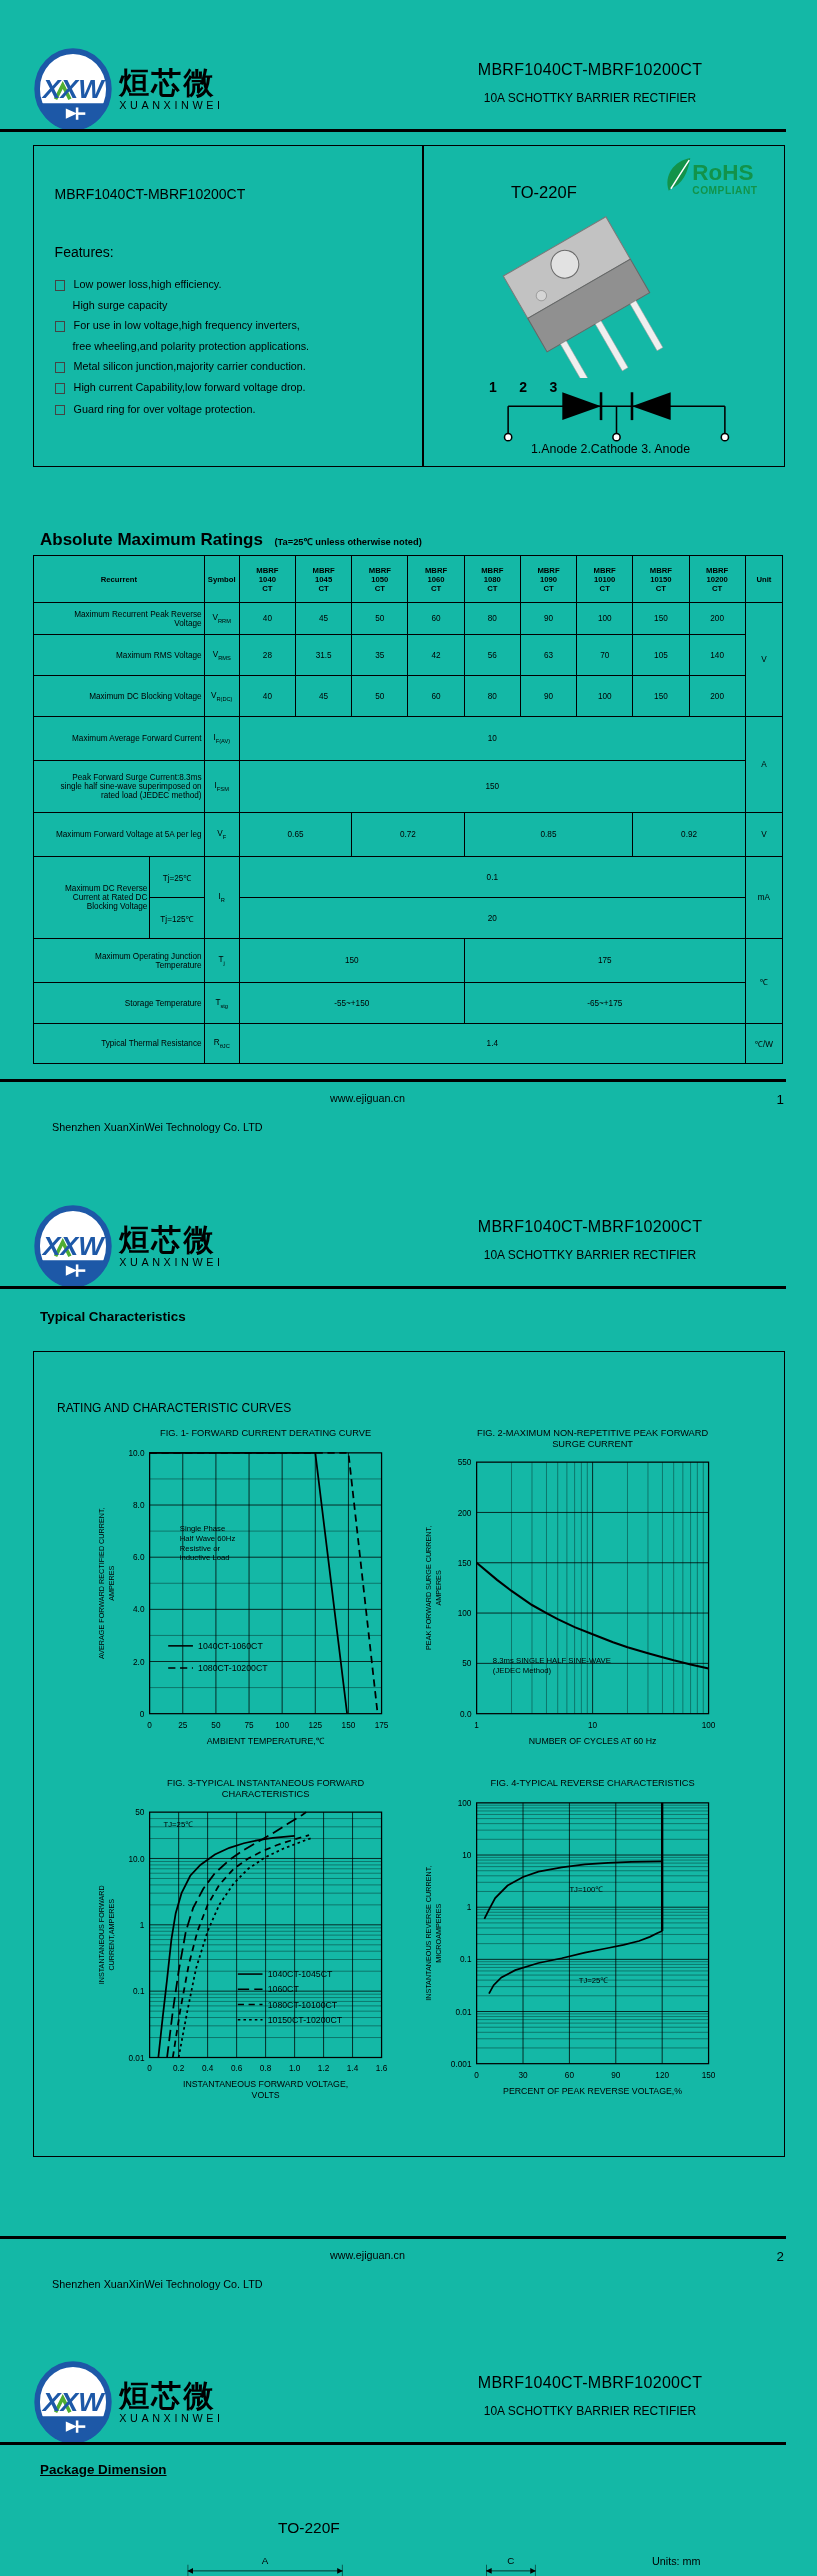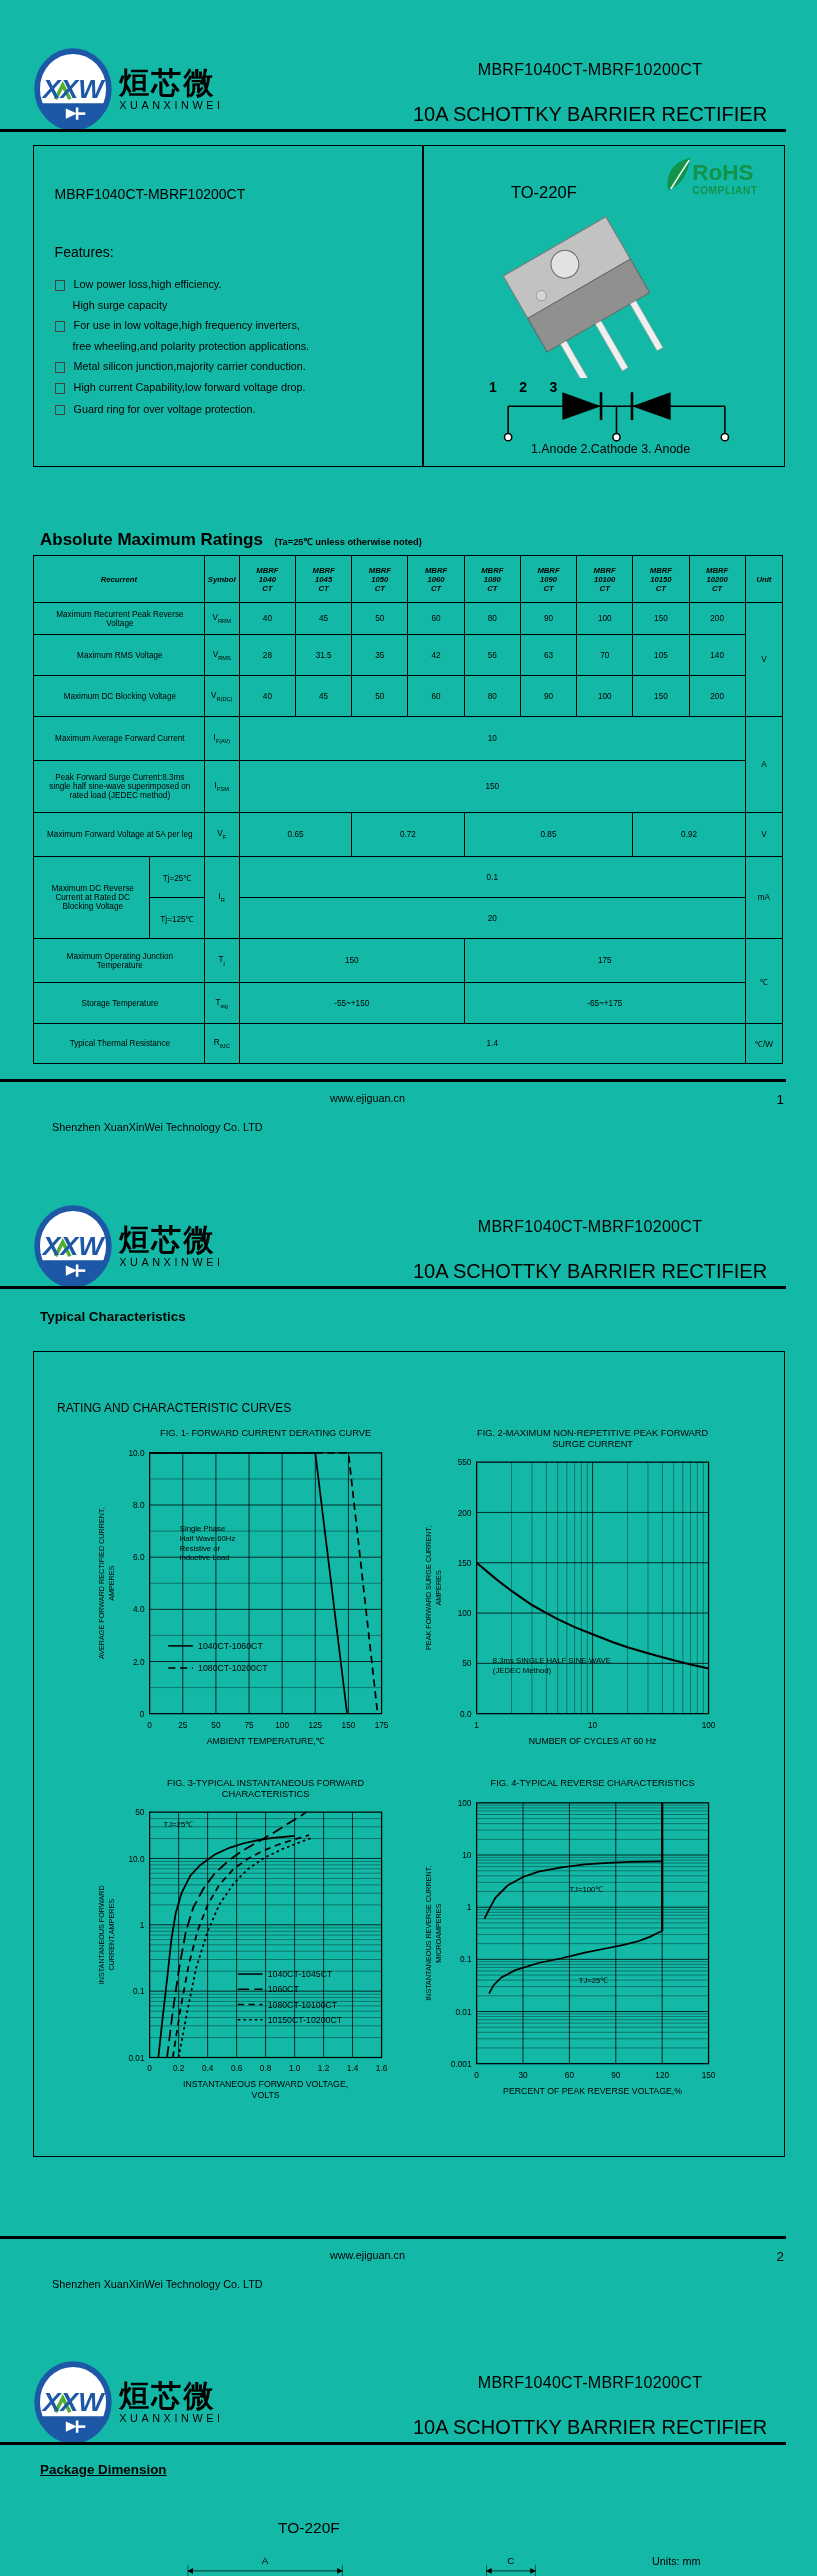--- a/index.html
+++ b/index.html
@@ -7,21 +7,21 @@
   body{width:818px;height:3470px;position:relative;}
   .page{position:absolute;left:0;width:818px;height:1157px;background:#14b8a6;}
   
   .hdr-logo{position:absolute;left:32px;top:45px;width:268px;height:88px;display:flex;align-items:center;}
   .logo-badge{width:82px;height:82px;flex:0 0 82px;}
   .logo-txt{margin-left:5.2px;}
   .logo-cn{font-size:30px;font-weight:bold;letter-spacing:2.1px;line-height:1.05;}
   .logo-en{font-size:10.8px;letter-spacing:3.6px;margin-top:1px;}
   .hdr-title{position:absolute;right:32px;top:61px;width:392px;text-align:center;}
   .hdr-title .t1{font-size:16px;letter-spacing:0.3px;}
-  .hdr-title .t2{font-size:20px;margin-top:24px;}
+  .hdr-title .t2{font-size:12px;margin-top:12px;}
   .hdr-rule{position:absolute;left:0px;top:129px;width:786px;height:2.6px;background:#000;}
   
   .ftr-rule{position:absolute;left:0;top:1079px;width:786px;height:2.6px;background:#000;}
   .ftr{position:absolute;left:52px;top:1092px;width:732px;font-size:10.8px;display:flex;}
   .ftr .co{width:278px;margin-top:29px;}
   .ftr .url{width:289px;}
   .ftr .pg{margin-left:auto;font-size:13.4px;}
   
   .intro-box{position:absolute;left:33px;top:145px;width:750px;height:320px;border:1.5px solid #000;}
   .intro-split{position:absolute;left:388px;top:0;width:1.5px;height:320px;background:#000;}
@@ -35,23 +35,23 @@
   .pkg-name{position:absolute;left:88px;top:37px;font-size:16.5px;}
   .pkg-img{position:absolute;left:46px;top:62px;}
   .pin-nums{position:absolute;left:66px;top:233px;font-size:14px;font-weight:bold;letter-spacing:9.3px;}
   .diode-sch{position:absolute;left:49px;top:242px;}
   .pin-legend{position:absolute;left:28px;top:296px;width:319px;font-size:12.4px;text-align:center;}
   .amr-head{position:absolute;left:40px;top:530px;}
   .amr-head .h1{font-size:17px;font-weight:bold;display:inline;}
   .amr-head .h2{font-size:9.3px;font-weight:bold;display:inline;margin-left:9.3px;}
   table.amr{position:absolute;left:33px;top:555px;width:750px;border-collapse:collapse;table-layout:fixed;}
   table.amr td{border:1px solid #000;font-size:8.2px;padding:1px 2.1px;overflow:hidden;}
-  table.amr td.par{text-align:center;padding-left:4.1px;white-space:pre-line;}
+  table.amr td.par{text-align:right;padding-left:4.1px;white-space:pre-line;}
   table.amr td.c{text-align:center;}
-  table.amr td.hd{text-align:center;font-weight:bold;font-size:7.7px;white-space:pre-line;font-style:italic;}
+  table.amr td.hd{text-align:center;font-weight:bold;font-size:7.7px;white-space:pre-line;}
   table.amr tr.h{height:47px;}
   sub{font-size:5.7px;}
   
   .tc-title{position:absolute;left:40px;top:152px;font-size:13.4px;font-weight:bold;}
   .curves-box{position:absolute;left:33px;top:174px;width:750px;height:804px;border:1.5px solid #000;margin-top:20px;}
   .curves-cap{position:absolute;left:23px;top:49px;font-size:12px;}
   .chart{position:absolute;}
   .chart.c0{left:62px;top:72px;}
   .chart.c1{left:389px;top:72px;}
   .chart.c2{left:62px;top:422px;}

